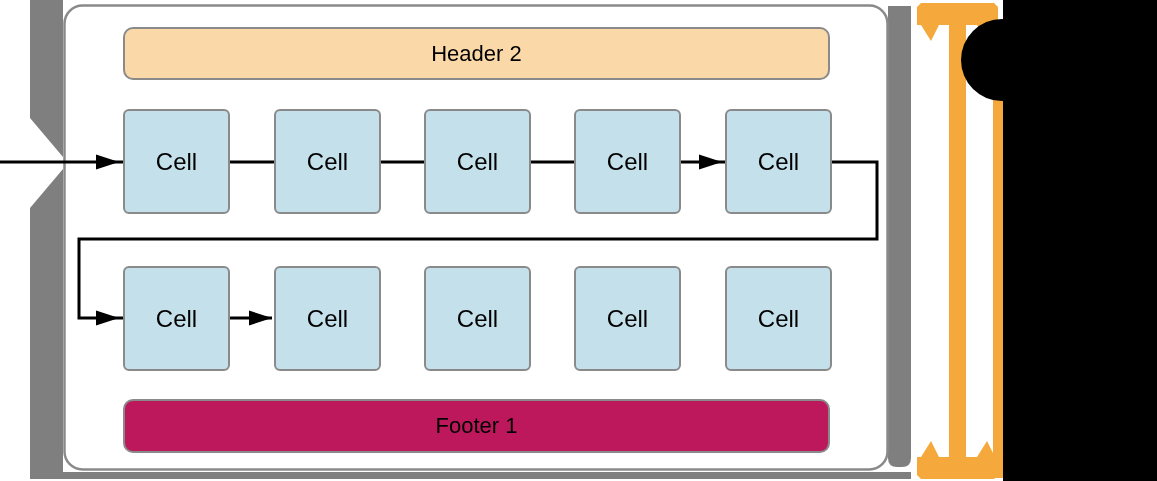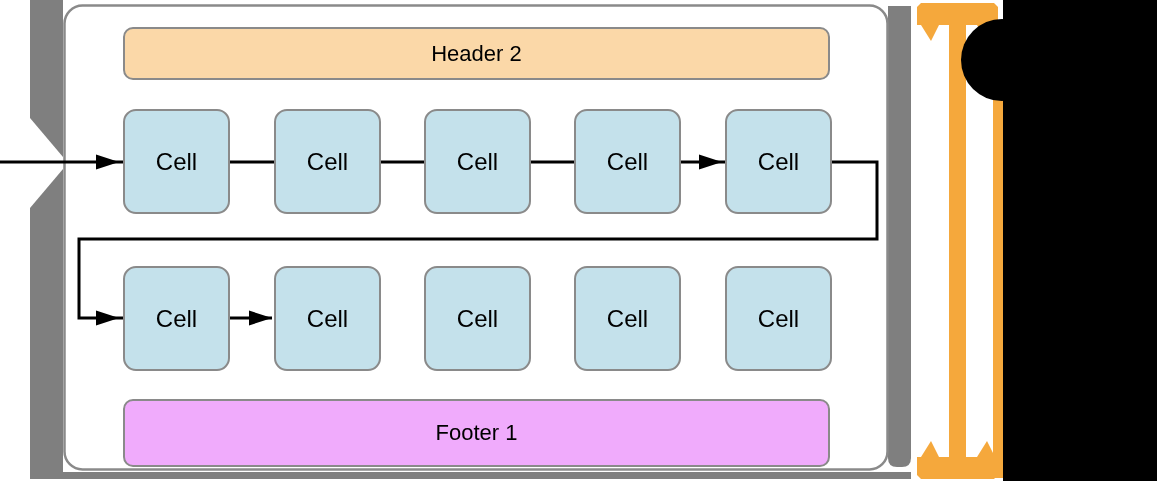--- a/index.html
+++ b/index.html
@@ -17,24 +17,24 @@
     display:flex;align-items:center;justify-content:center;
     border:2px solid #8A8A8A;
     color:#000;
   }
   .supplementary{
     left:123px;width:707px;height:53px;
     border-radius:10px;
     font-size:22px;
   }
   .header-box{top:27px;background:#FBD8A8;}
-  .footer-box{top:399px;height:68px;background:#f0abfc;}
+  .footer-box{top:399px;height:54px;background:#be185d;}
   .cell{
     width:107px;height:105px;
-    border-radius:13px;
+    border-radius:6px;
     background:#C4E1EB;
     font-size:24px;
   }
   .row1{top:109px;}
   .row2{top:266px;}
   .c0{left:123px;} .c1{left:274px;} .c2{left:424px;} .c3{left:574px;} .c4{left:725px;}
 </style>
 </head>
 <body>
 

